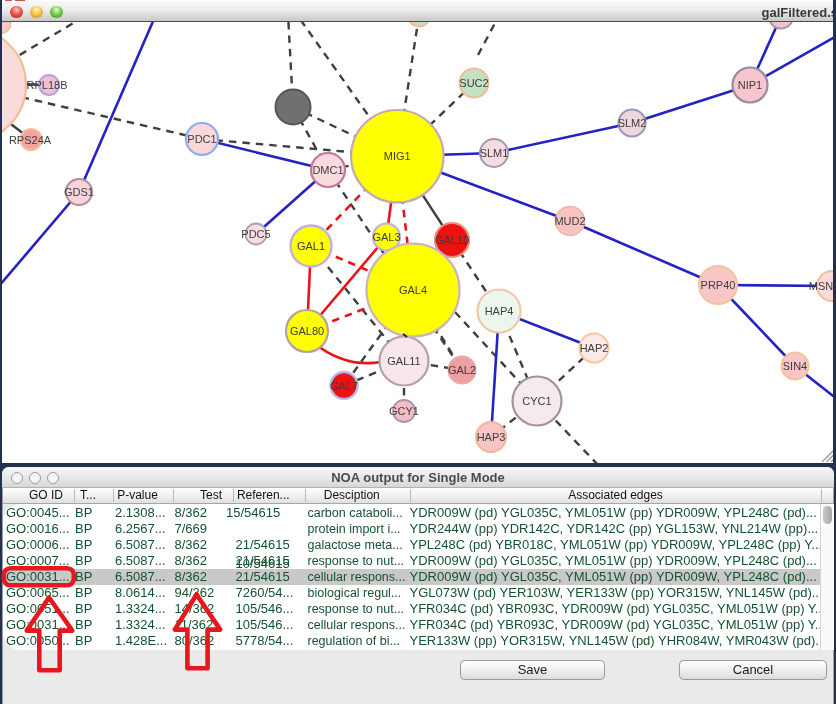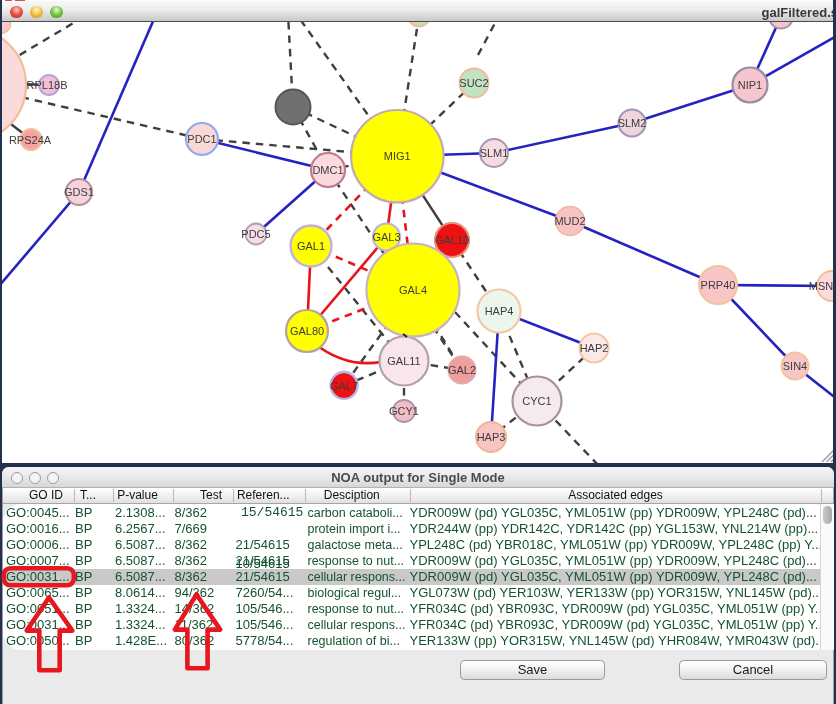--- a/index.html
+++ b/index.html
@@ -188,21 +188,21 @@
 <span style="position:absolute;left:407px;width:411px;text-align:center;">Associated edges</span>
 <span style="position:absolute;left:407px;top:1px;width:1px;height:13px;background:#b9b9b9;"></span>
 <span style="position:absolute;left:818px;top:1px;width:1px;height:13px;background:#b9b9b9;"></span>
   </div>
   <div id="tbody">
 <div style="position:absolute;left:0;top:0.5px;width:818px;height:16px;line-height:16px;">
         <span style="position:absolute;left:3px;">GO:0045...</span>
         <span style="position:absolute;left:72px;">BP</span>
         <span style="position:absolute;left:112px;">2.1308...</span>
         <span style="position:absolute;left:171.5px;">8/362</span>
-        <span style="position:absolute;left:238px;font-family:Liberation Mono, monospace;">15/54615</span>
+        <span style="position:absolute;left:223px;">15/54615</span>
         <span style="position:absolute;left:304.5px;font-size:12.5px;">carbon cataboli...</span>
         <span style="position:absolute;left:406.5px;">YDR009W (pd) YGL035C, YML051W (pp) YDR009W, YPL248C (pd)...</span>
       </div>
 <div style="position:absolute;left:0;top:16.5px;width:818px;height:16px;line-height:16px;">
         <span style="position:absolute;left:3px;">GO:0016...</span>
         <span style="position:absolute;left:72px;">BP</span>
         <span style="position:absolute;left:112px;">6.2567...</span>
         <span style="position:absolute;left:171.5px;">7/669</span>
         <span style="position:absolute;left:232.5px;margin-top:35px;">10/54615</span>
         <span style="position:absolute;left:304.5px;font-size:12.5px;">protein import i...</span>

